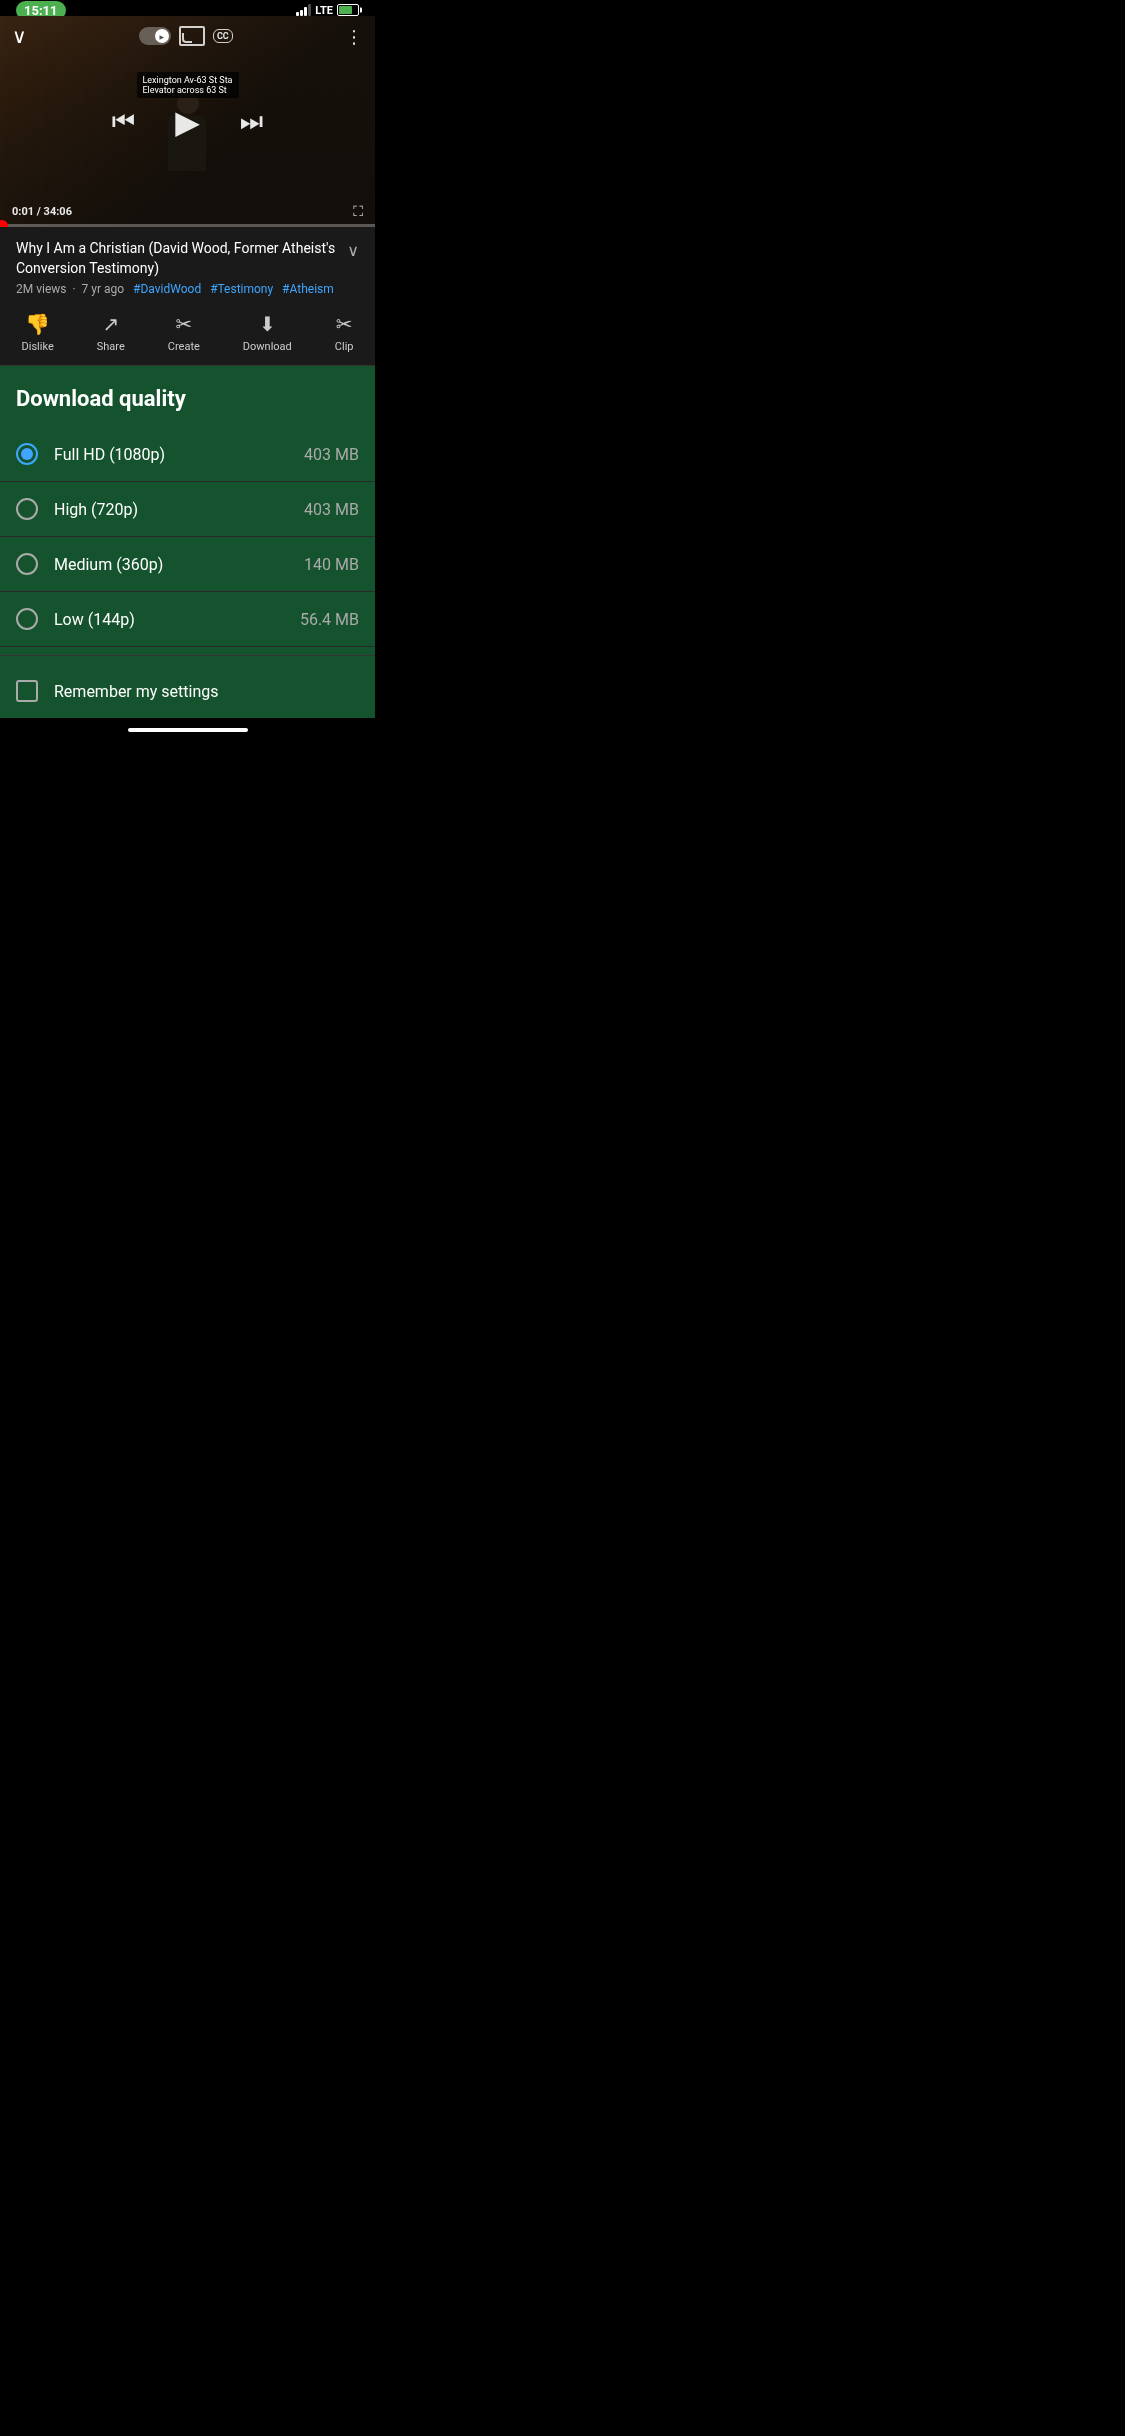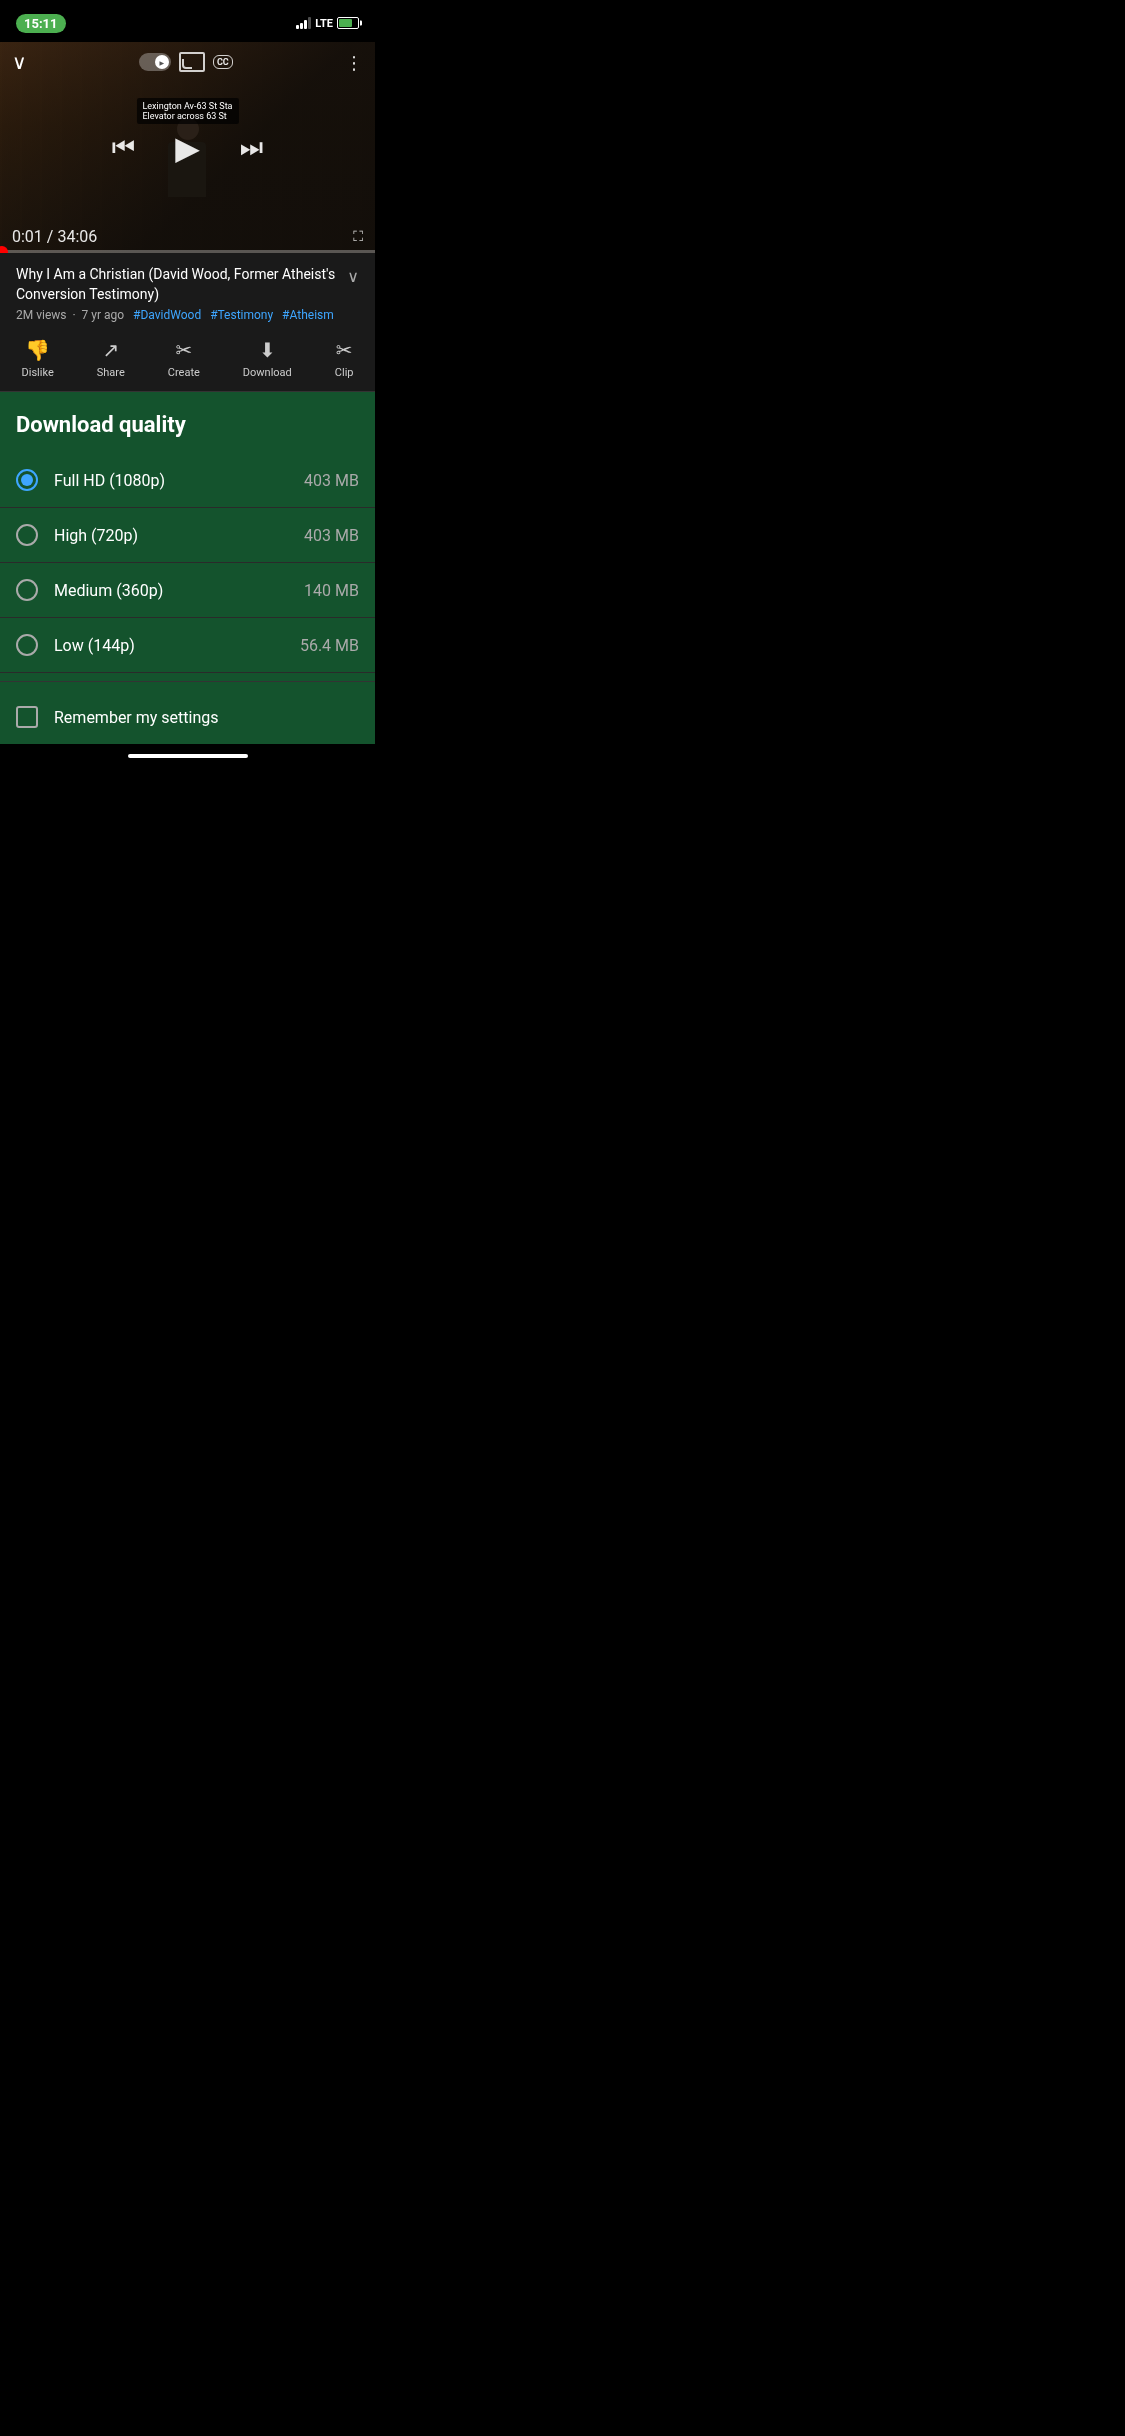--- a/index.html
+++ b/index.html
@@ -13,21 +13,21 @@
       overflow-x: hidden;
     }
 
     
     .status-bar {
       display: flex;
       justify-content: space-between;
       align-items: center;
       padding: 8px 16px 4px;
       background: #000;
-      height: 42px;
+      height: 16px;
     }
     .status-time {
       background: #4caf50;
       color: #fff;
       font-size: 13px;
       font-weight: bold;
       border-radius: 12px;
       padding: 2px 8px;
     }
     .status-right {
@@ -240,22 +240,23 @@
       position: absolute;
       bottom: 0; left: 0; right: 0;
     }
     .time-row {
       display: flex;
       justify-content: space-between;
       align-items: center;
       padding: 4px 12px;
     }
     .time-text {
-      font-size: 16px;
+      font-size: 11px;
       color: rgba(255,255,255,0.9);
+      font-weight: bold;
     }
     .fullscreen-icon {
       font-size: 14px;
       color: rgba(255,255,255,0.8);
     }
     .progress-bar {
       width: 100%;
       height: 3px;
       background: rgba(255,255,255,0.3);
       position: relative;

